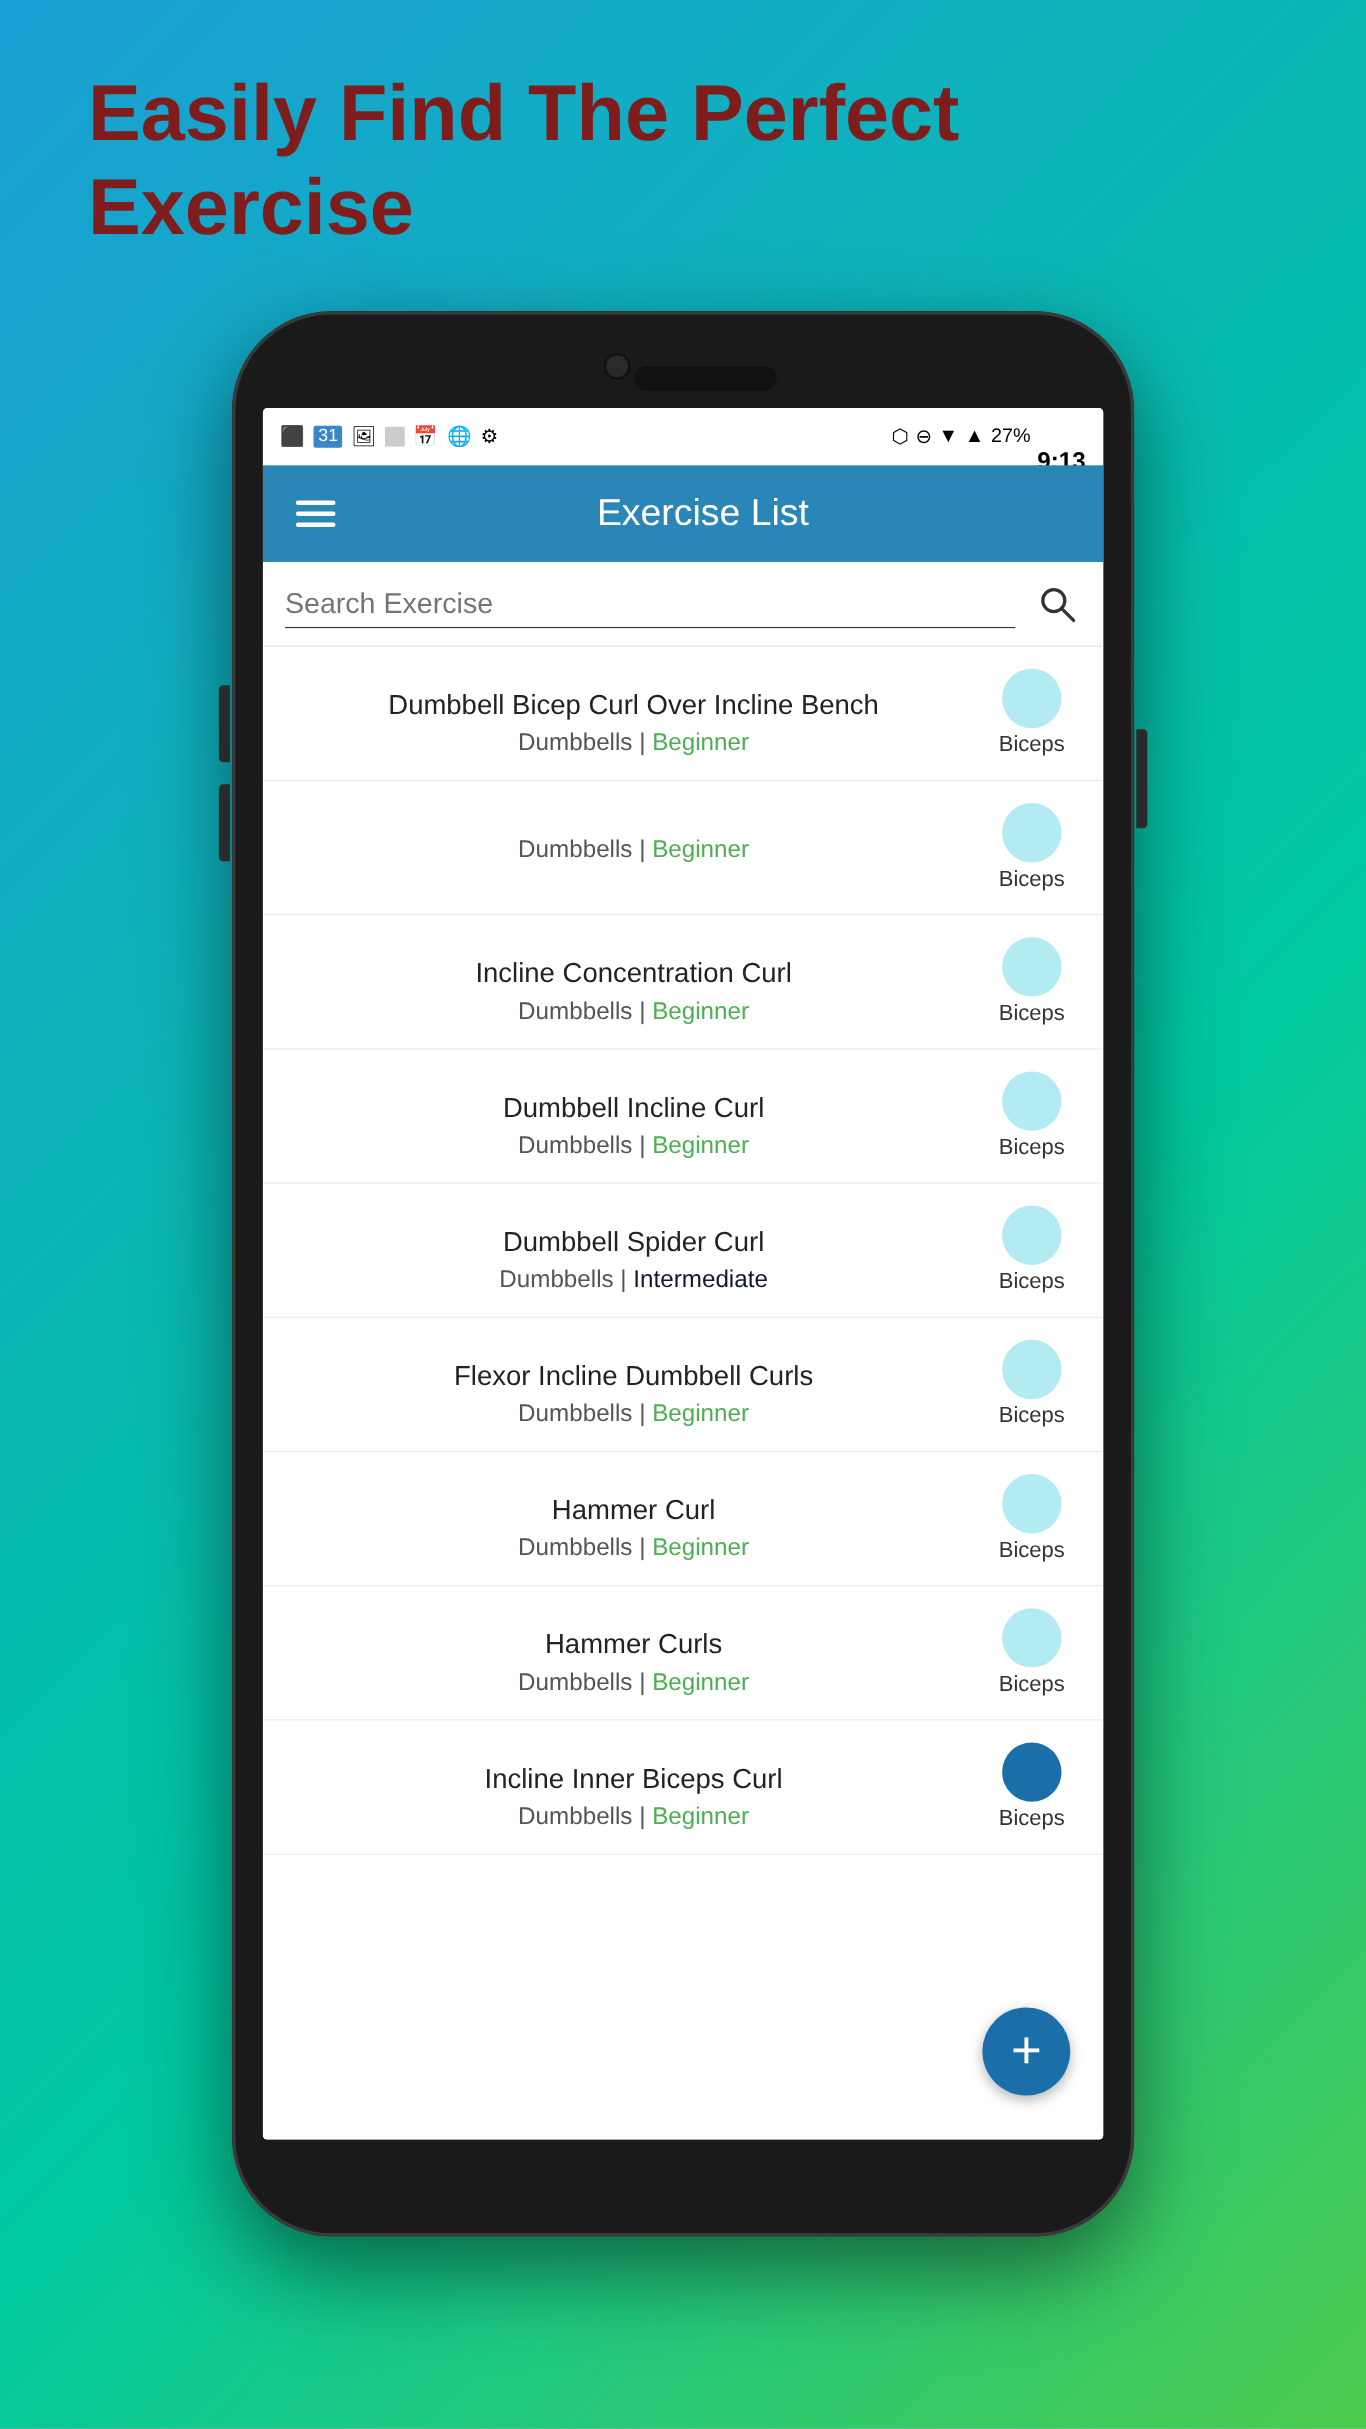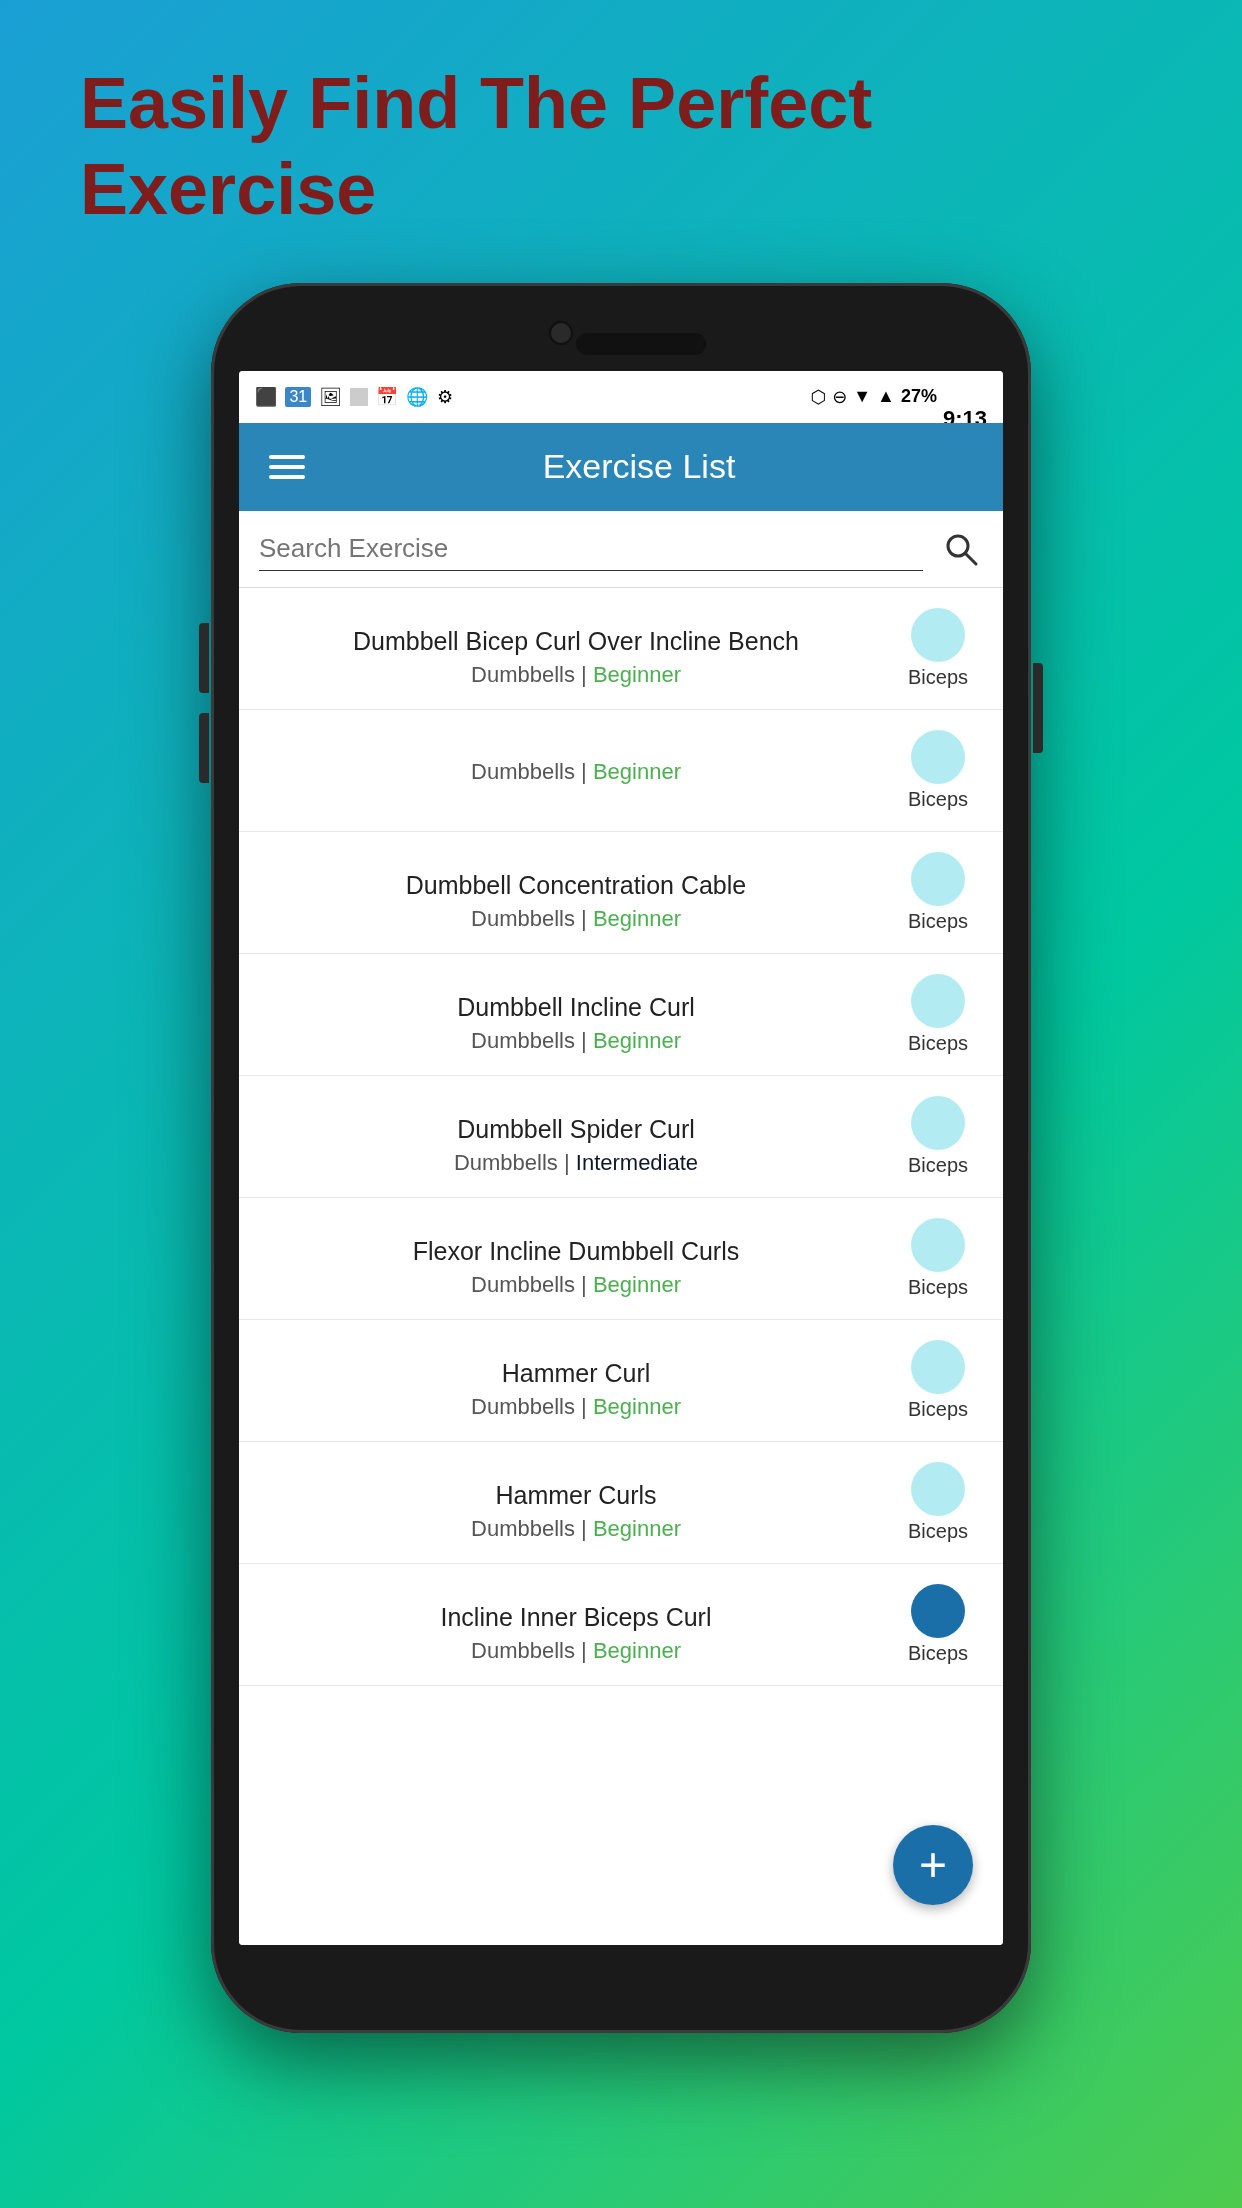--- a/index.html
+++ b/index.html
@@ -309,21 +309,21 @@
           <span style="width:18px;height:18px;background:#ccc;display:inline-block;vertical-align:middle;"></span>
           <span>📅</span>
           <span>🌐</span>
           <span>⚙</span>
         </div>
         <div class="status-icons-right">
           <span>⬡</span>
           <span>⊖</span>
           <span>▼</span>
           <span>▲</span>
-          <span style="font-size:18px;font-weight:700;">27%</span>
+          <span style="font-size:18px;font-weight:400;">27%</span>
           <span class="status-time">9:13</span>
         </div>
       </div>
 
       <div class="app-bar">
         <div class="hamburger-icon">
           <span></span>
           <span></span>
           <span></span>
         </div>
@@ -359,21 +359,21 @@
         Dumbbells | <span class="level-beginner" style="color:#4caf50">Beginner</span>
       </div>
     </div>
     <div class="muscle-badge">
       <div class="muscle-circle" style="background:#b2ebf2"></div>
       <span class="muscle-label">Biceps</span>
     </div>
   </div>
           <div class="exercise-item">
     <div class="exercise-info">
-      <div class="exercise-name">Dumbbell Concentration Cable</div>
+      <div class="exercise-name">Incline Concentration Curl</div>
       <div class="exercise-meta">
         Dumbbells | <span class="level-beginner" style="color:#4caf50">Beginner</span>
       </div>
     </div>
     <div class="muscle-badge">
       <div class="muscle-circle" style="background:#b2ebf2"></div>
       <span class="muscle-label">Biceps</span>
     </div>
   </div>
           <div class="exercise-item">

